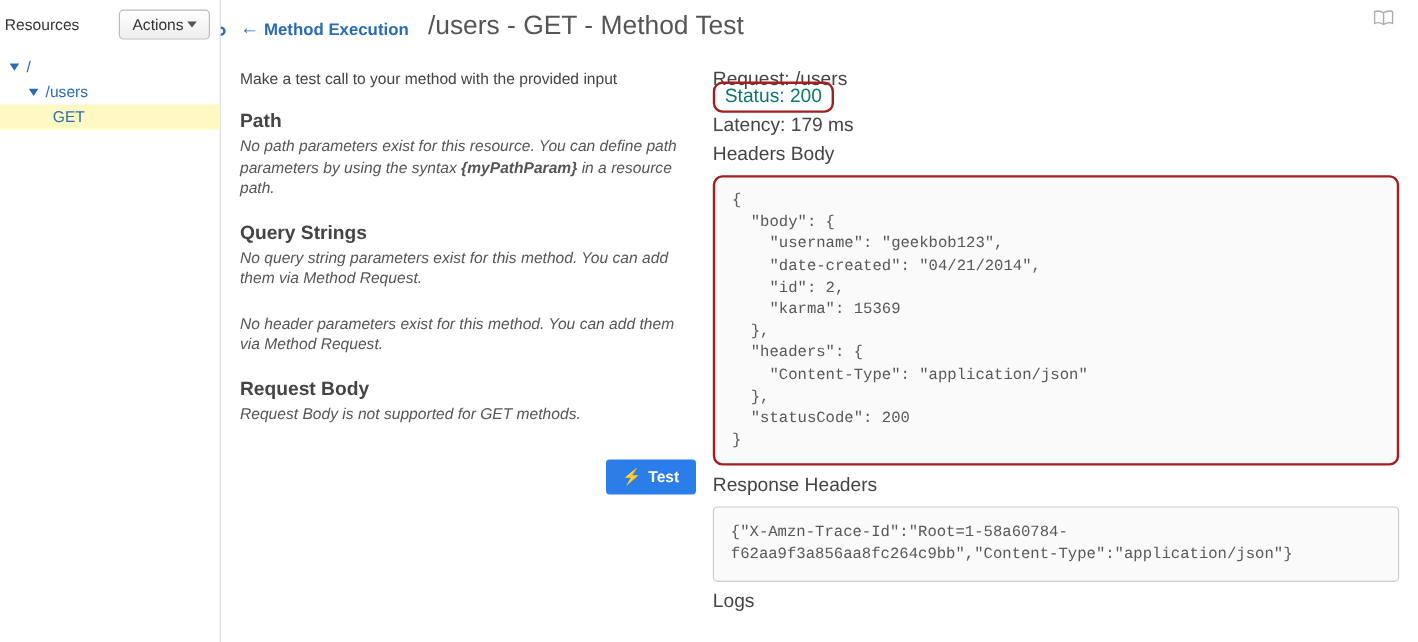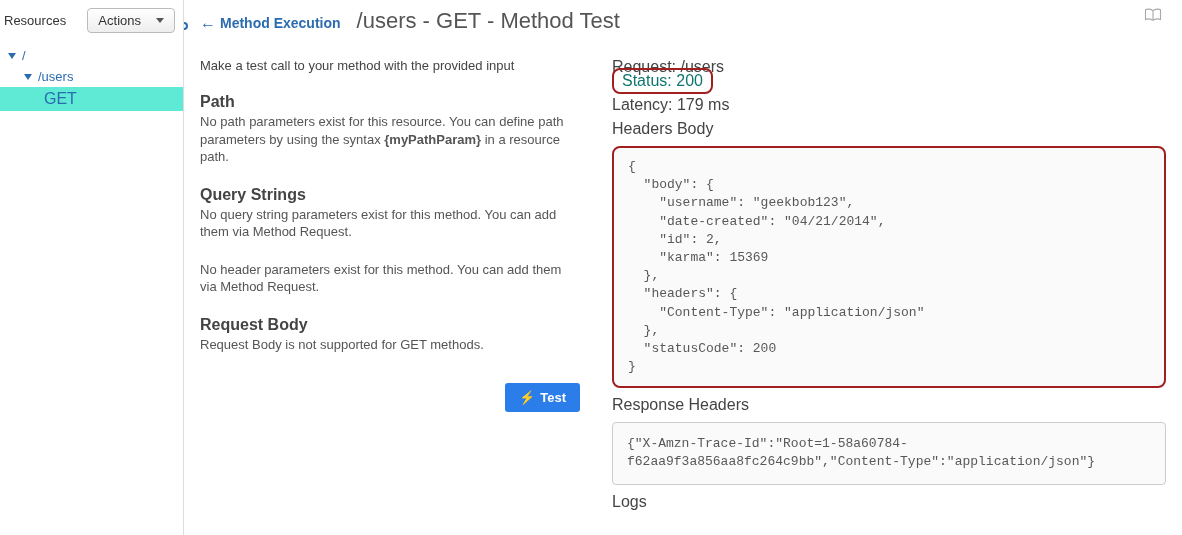--- a/index.html
+++ b/index.html
@@ -3,50 +3,50 @@
   <meta charset="utf-8">
   <style>
     * { margin: 0; padding: 0; box-sizing: border-box; }
     body { font-family: -apple-system, BlinkMacSystemFont, "Helvetica Neue", Arial, sans-serif; font-size: 13px; color: #333; background: #fff; }
     .container { display: flex; width: 1182px; height: 535px; }
     
     
     .sidebar { width: 184px; border-right: 1px solid #ddd; padding: 8px 0; }
     .sidebar-header { display: flex; justify-content: space-between; align-items: center; padding: 0 8px 8px 4px; }
     .sidebar-title { font-size: 13px; color: #333; }
-    .actions-btn { background: linear-gradient(#fff, #eee); border: 1px solid #bbb; border-radius: 4px; padding: 4px 10px; font-size: 13px; color: #333; cursor: pointer; display: flex; align-items: center; gap: 12px; }
+    .actions-btn { background: linear-gradient(#fff, #eee); border: 1px solid #bbb; border-radius: 4px; padding: 4px 10px; font-size: 13px; color: #333; cursor: pointer; display: flex; align-items: center; gap: 0; }
     .caret-down { width: 0; height: 0; border-left: 4px solid transparent; border-right: 4px solid transparent; border-top: 5px solid #555; margin-left: 3px; }
     
     .tree { padding: 4px 0; }
     .tree-item { display: flex; align-items: center; padding: 3px 8px; font-size: 13px; cursor: pointer; }
     .tree-caret { width: 0; height: 0; border-left: 4px solid transparent; border-right: 4px solid transparent; border-top: 6px solid #2b6cb0; margin-right: 6px; }
     .tree-link { color: #2b6cb0; }
     .tree-child { padding-left: 24px; }
-    .tree-leaf { padding: 3px 12px 3px 44px; font-size: 16px; color: #2b6cb0; background: #5eead4; cursor: pointer; font-weight: 500; }
+    .tree-leaf { padding: 3px 12px 3px 44px; font-size: 13px; color: #2b6cb0; background: #fef9c3; cursor: pointer; font-weight: 500; }
     
     
     .main { flex: 1; padding: 8px 16px; overflow: auto; position: relative; }
     .circle-indicator { position: absolute; left: -4px; top: 22px; width: 8px; height: 8px; border-radius: 50%; border: 2px solid #2b6cb0; background: #fff; }
     
     .breadcrumb-row { display: flex; align-items: baseline; gap: 16px; margin-bottom: 18px; }
     .back-link { color: #2b6cb0; font-weight: 600; font-size: 14px; display: flex; align-items: center; gap: 4px; cursor: pointer; }
     .back-arrow { font-size: 16px; }
     .page-title { font-size: 22px; color: #555; font-weight: 400; }
     
     .book-icon { position: absolute; right: 20px; top: 8px; width: 18px; height: 14px; }
     
-    .columns { display: flex; gap: 32px; margin-top: 24px; }
+    .columns { display: flex; gap: 14px; margin-top: 24px; }
     .col-left { width: 380px; }
     .col-right { flex: 1; }
     
     .intro { font-size: 13px; color: #444; margin-bottom: 20px; }
     
     .section { margin-bottom: 20px; }
     .section-title { font-size: 16px; color: #444; margin-bottom: 2px; }
-    .section-text { font-size: 13px; color: #555; line-height: 1.35; }
+    .section-text { font-size: 13px; color: #555; line-height: 1.35; font-style: italic; }
     .section-text strong { font-weight: 700; }
     .inline-link { color: #2b6cb0; display: inline-flex; align-items: center; gap: 2px; }
     .ext-icon { width: 10px; height: 10px; }
     
     .test-btn { background: #2b7de9; color: #fff; border: none; border-radius: 3px; padding: 7px 14px; font-size: 13px; font-weight: 600; cursor: pointer; display: flex; align-items: center; gap: 5px; float: right; margin-top: 10px; }
     .bolt { font-size: 13px; }
     
     
     .meta-line { font-size: 16px; color: #444; margin-bottom: 2px; }
     .status-box { border: 2px solid #a02020; border-radius: 8px; padding: 2px 8px; display: inline-block; margin-bottom: 2px; }

